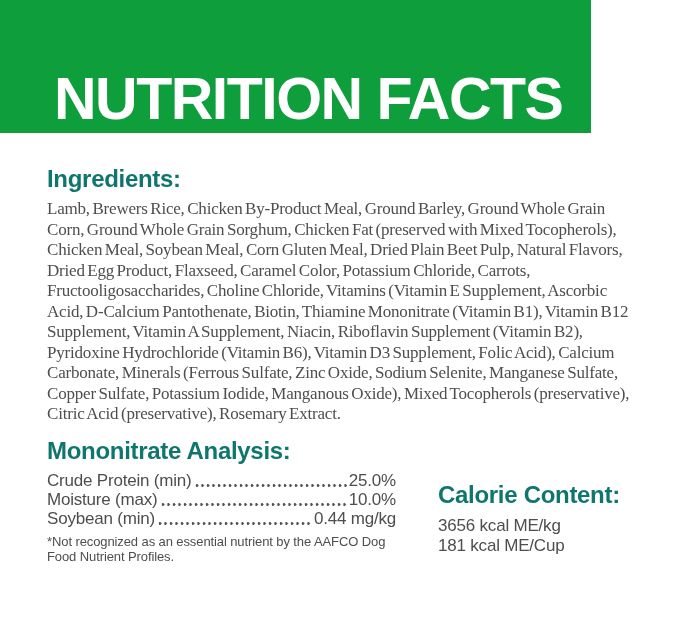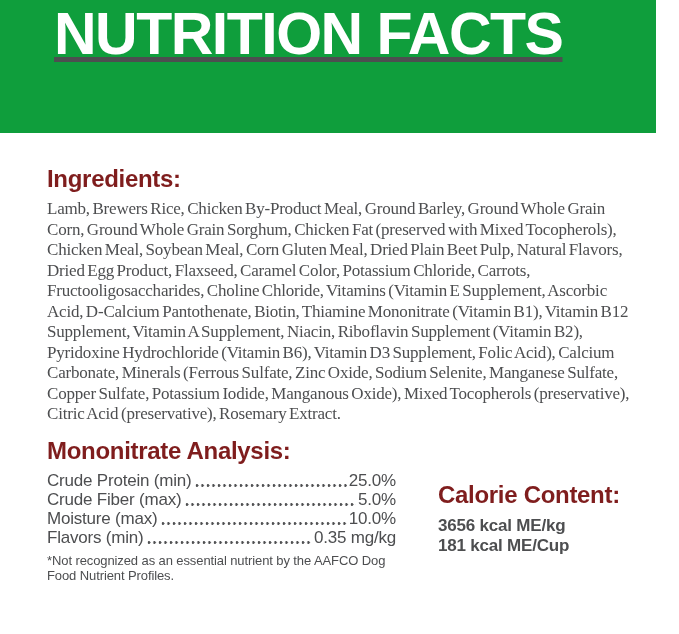--- a/index.html
+++ b/index.html
@@ -8,44 +8,43 @@
     width: 679px;
     height: 634px;
     background: #ffffff;
     overflow: hidden;
     font-family: "Liberation Sans", sans-serif;
     color: #4d4e50;
   }
   .banner {
     position: absolute;
     top: 0; left: 0;
-    width: 656px;
+    width: 591px;
     height: 133px;
     background: #0f9e3c;
     display: flex;
-    align-items: flex-start;
-    text-decoration: underline;
+    align-items: flex-end;
   }
   .banner-title {
     margin: 0 0 0 54px;
     color: #ffffff;
     font-size: 59px;
     font-weight: bold;
     letter-spacing: -1.5px;
     white-space: nowrap;
   }
   .content {
     position: absolute;
     top: 133px;
     left: 47px;
     right: 40px;
   }
   .section-heading {
     margin: 0;
-    color: #7f1d1d;
+    color: #0f766e;
     font-size: 24px;
     font-weight: bold;
     letter-spacing: -0.3px;
     line-height: 28px;
   }
   .ingredients-heading { margin-top: 32px; }
   .ingredients-text {
     margin: 6px 0 0 0;
     width: 592px;
     font-size: 17px;
@@ -90,21 +89,20 @@
     line-height: 15px;
     letter-spacing: -0.1px;
   }
   .cc-lines { margin-top: 7px; }
   .cc-line {
     margin: 0;
     font-size: 17px;
     line-height: 20px;
     letter-spacing: -0.2px;
     white-space: nowrap;
-    font-weight: bold;
   }
 </style>
 </head>
 <body>
 
 <div class="page">
 
   <header class="banner">
     <h1 class="banner-title">NUTRITION FACTS</h1>
   </header>
@@ -122,36 +120,31 @@
         <h2 class="section-heading">Mononitrate Analysis:</h2>
         <div class="ga-rows">
 
             <div class="ga-row">
               <span class="ga-label">Crude Protein (min)</span>
               <span class="ga-dots"></span>
               <span class="ga-value">25.0%</span>
             </div>
 
 
-            <div class="ga-row">
-              <span class="ga-label">Crude Fiber (max)</span>
-              <span class="ga-dots"></span>
-              <span class="ga-value">5.0%</span>
-            </div>
 
             <div class="ga-row">
               <span class="ga-label">Moisture (max)</span>
               <span class="ga-dots"></span>
               <span class="ga-value">10.0%</span>
             </div>
 
             <div class="ga-row">
-              <span class="ga-label">Flavors (min)</span>
+              <span class="ga-label">Soybean (min)</span>
               <span class="ga-dots"></span>
-              <span class="ga-value">0.35 mg/kg</span>
+              <span class="ga-value">0.44 mg/kg</span>
             </div>
 
 
           </div>
         <p class="footnote">*Not recognized as an essential nutrient by the AAFCO Dog Food Nutrient Profiles.</p>
       </div>
 
       <div class="cc-col">
         <h2 class="section-heading">Calorie Content:</h2>
         <div class="cc-lines">

